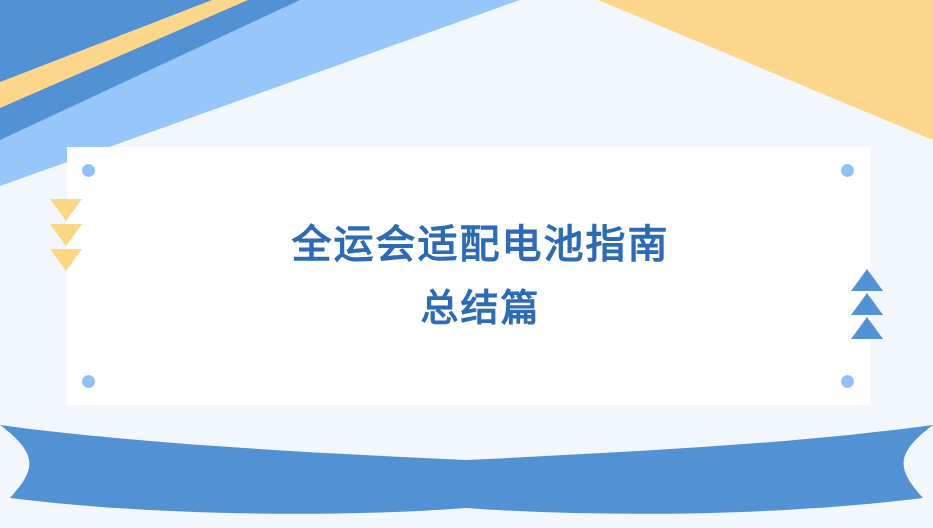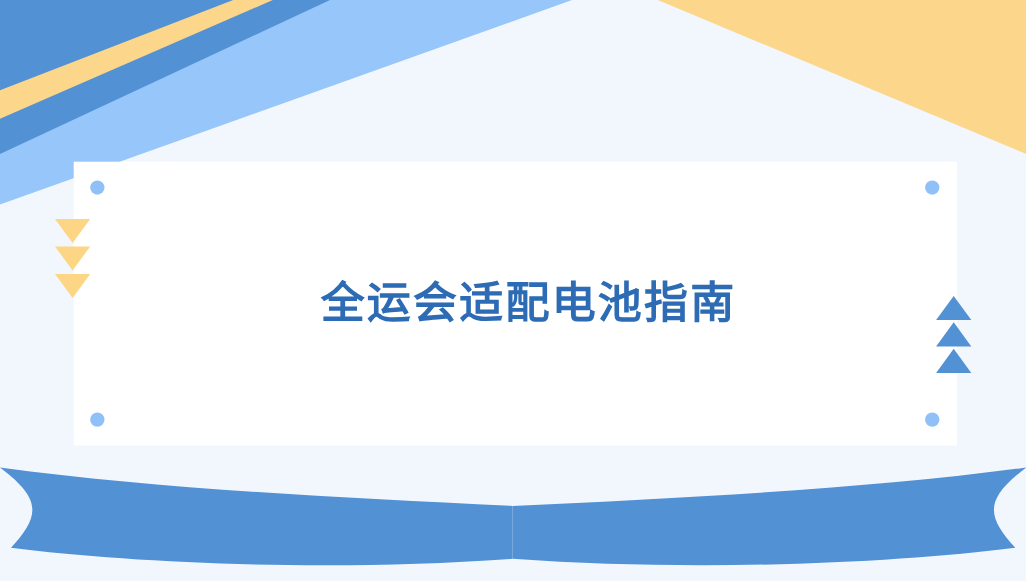--- a/index.html
+++ b/index.html
@@ -146,15 +146,16 @@
   </div>
 
   <div class="tri-group right">
     <span class="tri up"></span>
     <span class="tri up"></span>
     <span class="tri up"></span>
   </div>
 
   <div class="title-block">
     <div class="title-line">全运会适配电池指南</div>
+    <div class="title-line sub">总结篇</div>
   </div>
 
 </div>
 
 </body></html>

